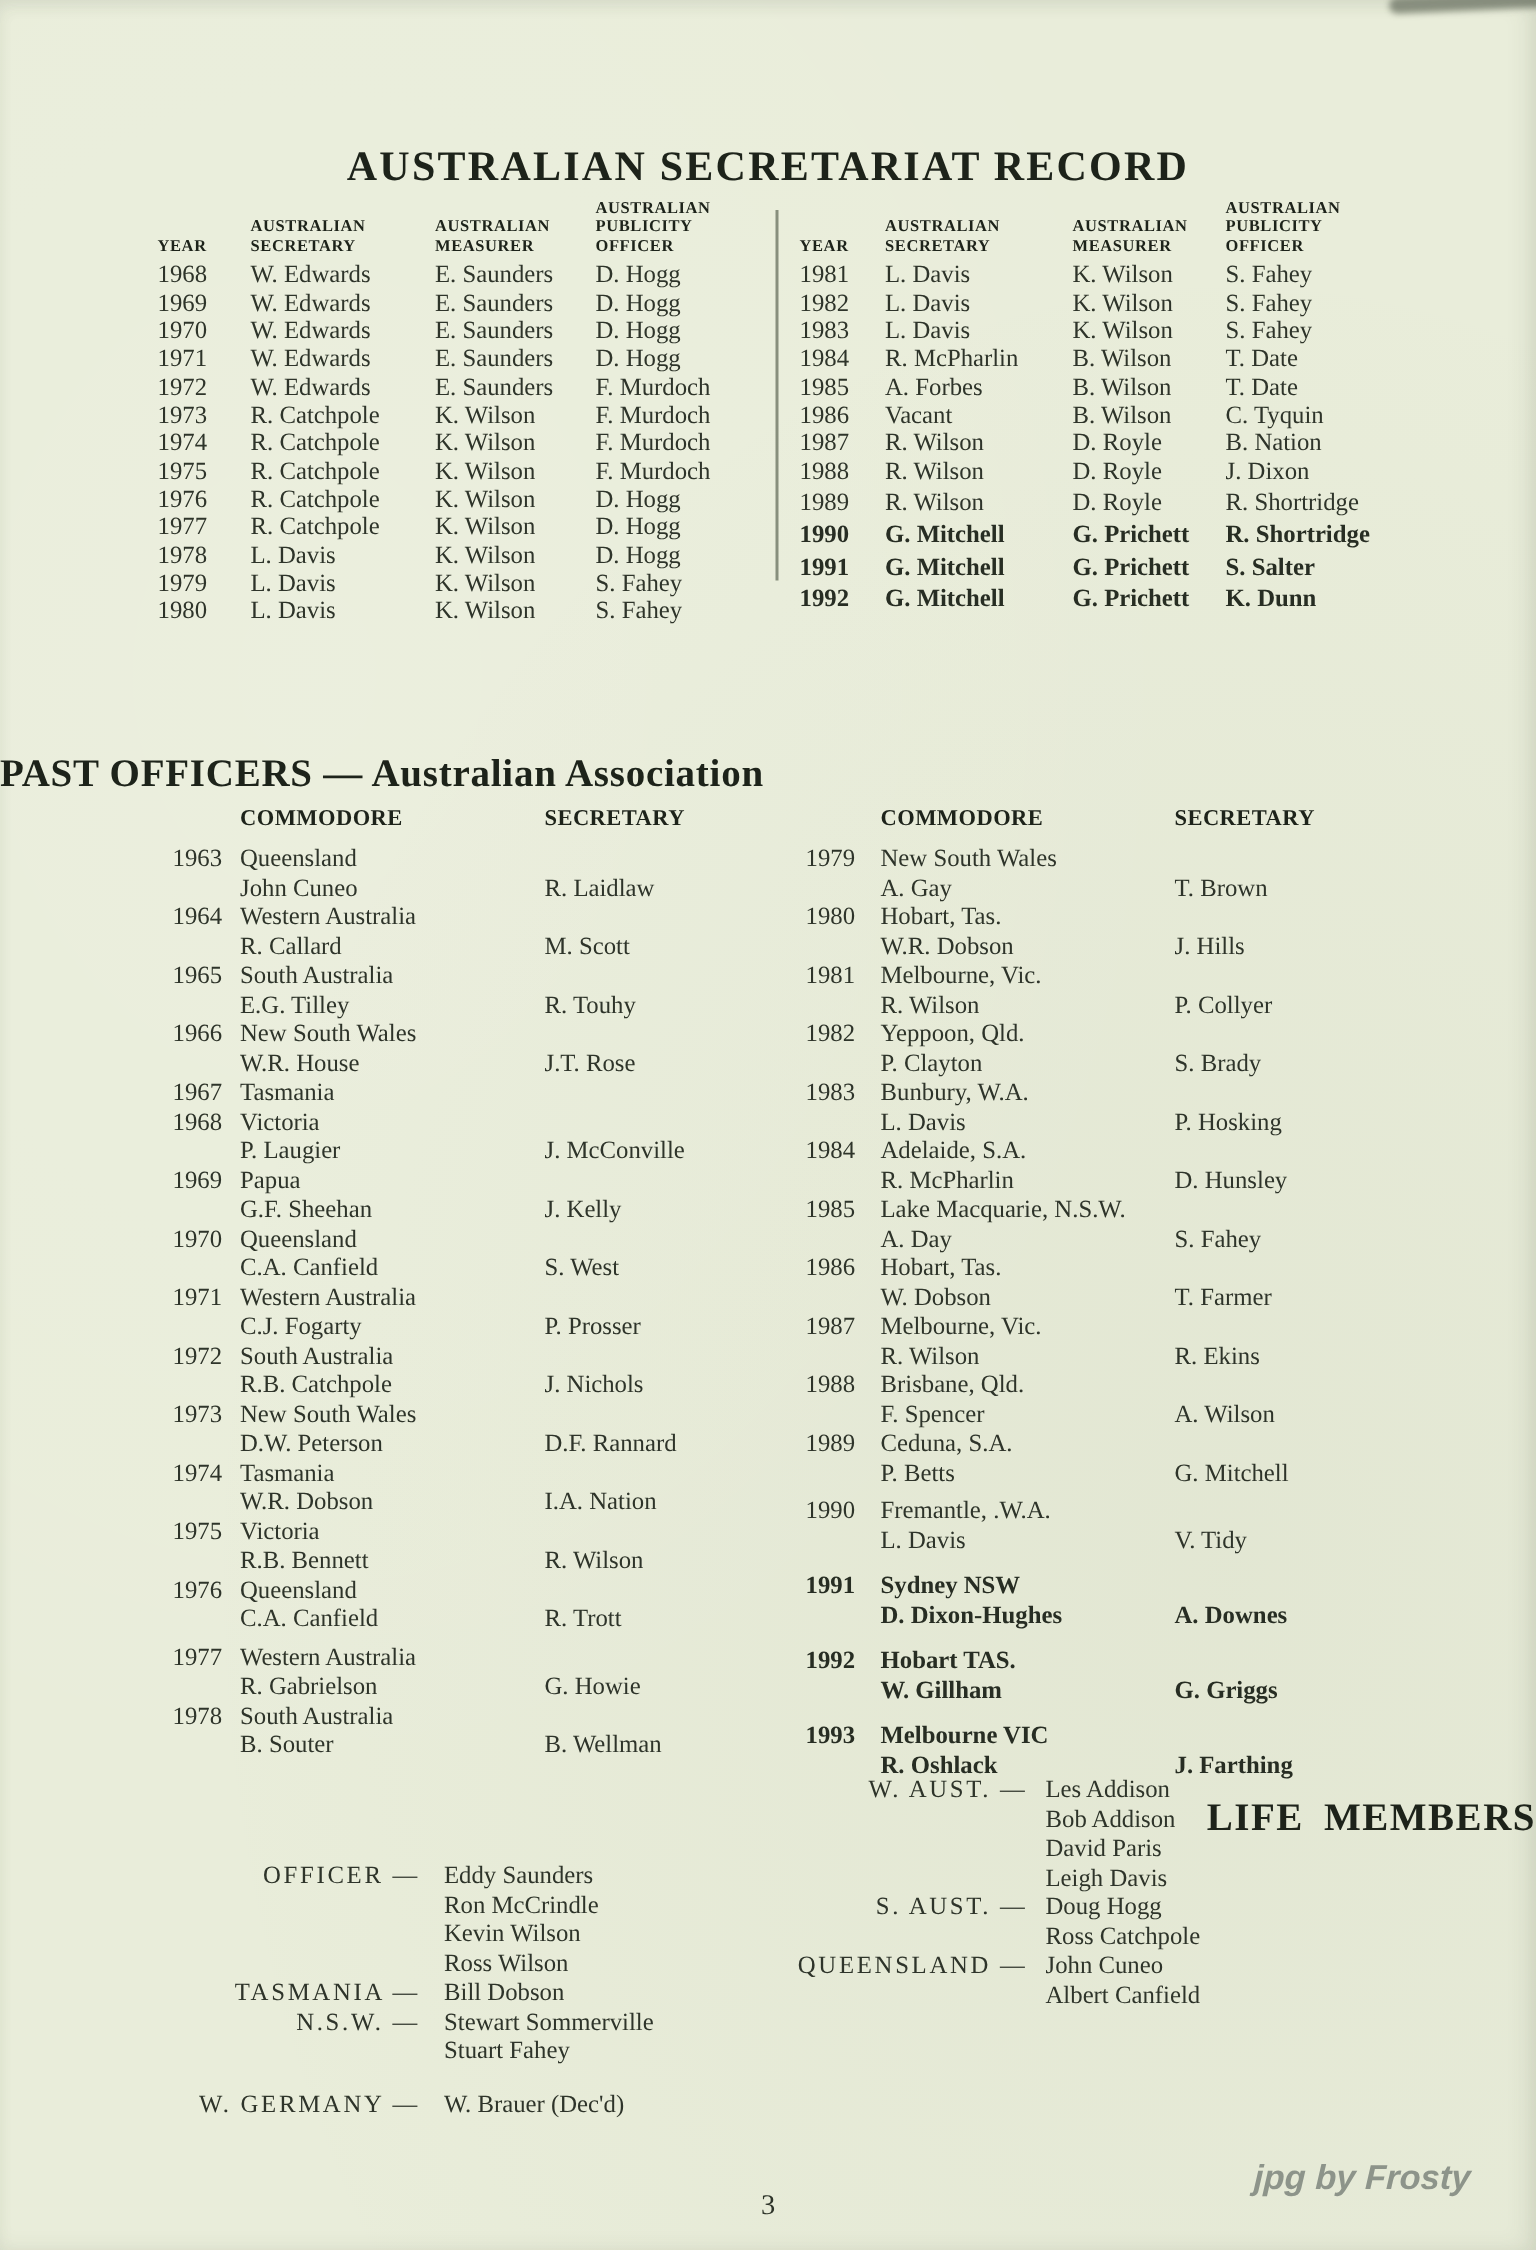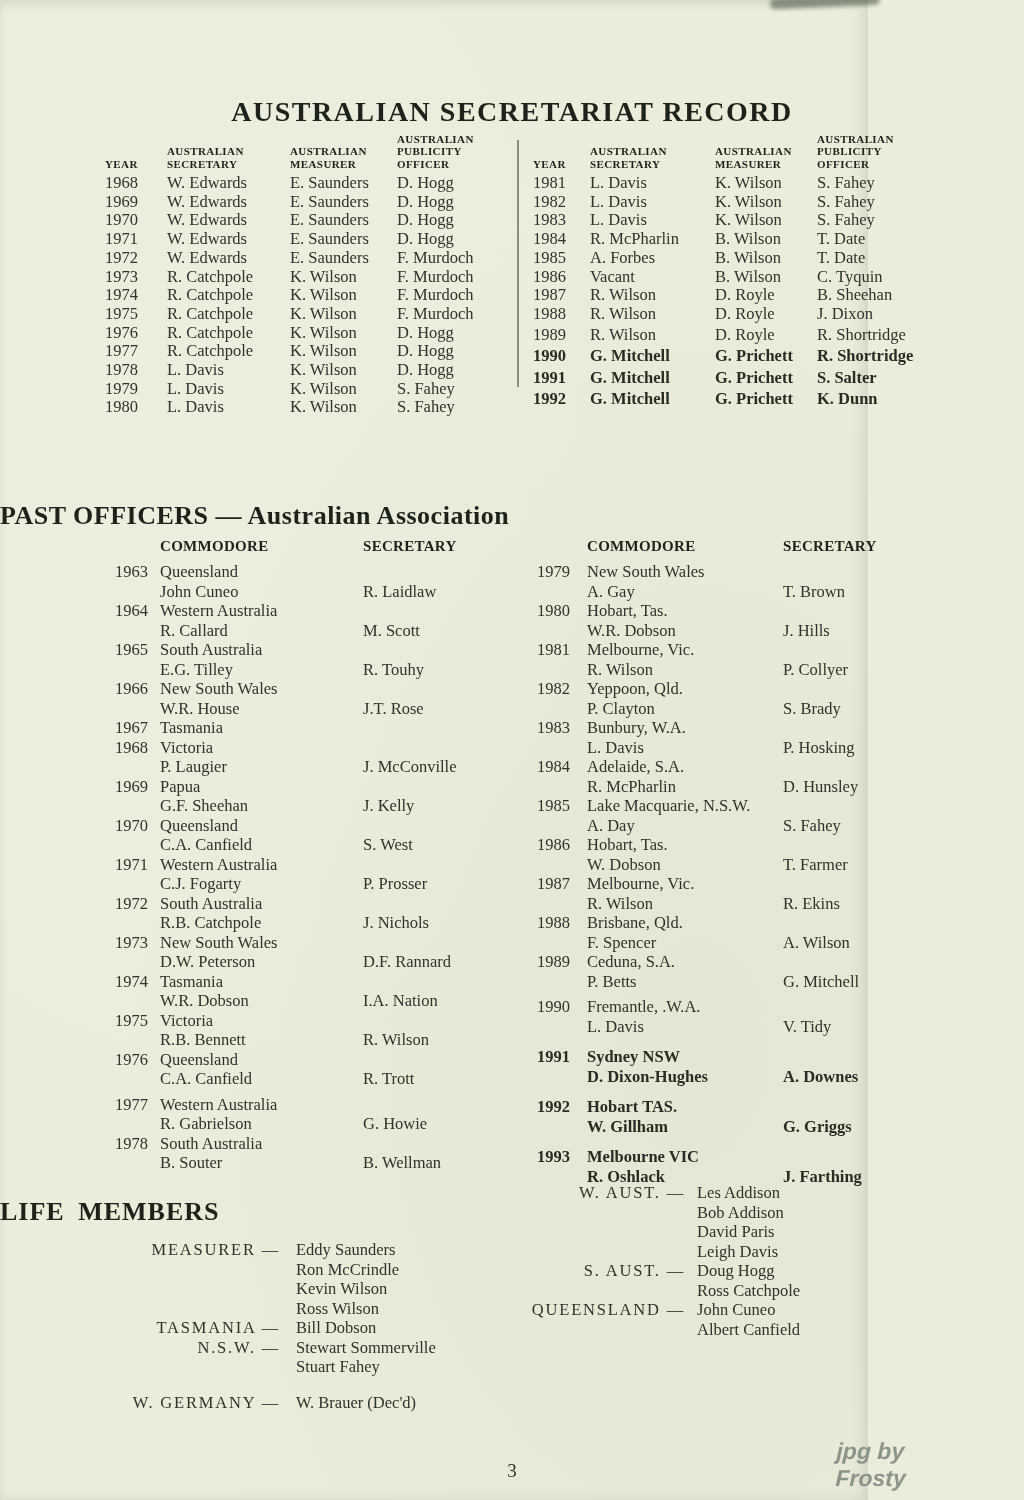--- a/index.html
+++ b/index.html
@@ -6,21 +6,21 @@
     --bg:#e9edda; --ink:#2e342a; --head-ink:#1d231a; --wm:#8d948a;
   }
   html,body{margin:0;padding:0;}
   body{
     width:1024px;height:1500px;overflow:hidden;
     background:var(--bg);
     font-family:"Liberation Serif","DejaVu Serif",serif;
     color:var(--ink);
   }
   .page{
-    position:relative;width:868px;height:1500px;
+    position:relative;width:1024px;height:1500px;
     background:
       radial-gradient(ellipse at 20% 30%, rgba(255,255,255,.10), rgba(0,0,0,0) 55%),
       radial-gradient(ellipse at 80% 70%, rgba(120,130,95,.06), rgba(0,0,0,0) 60%),
       var(--bg);
     box-shadow:inset -6px 0 14px rgba(70,80,60,.10), inset 0 4px 10px rgba(70,80,60,.06);
   }
   .smudge{
     position:absolute;top:-4px;right:-12px;width:110px;height:11px;
     background:#424a3c;opacity:.55;border-radius:6px;
     transform:rotate(-2.5deg);filter:blur(2px);
@@ -56,21 +56,21 @@
   .po-entry.gap-sm{margin-top:6px;}
   .po-entry.gap-md{margin-top:11px;}
   .po-entry.bolder{font-weight:bold;color:#272d23;}
   .po-line1{display:flex;}
   .po-year{flex:0 0 var(--yearw);}
   .po-line2{position:relative;}
   .po-name{margin-left:var(--yearw);display:inline-block;}
   .po-sec{position:absolute;left:var(--secx);white-space:nowrap;text-align:right;}
   
   h2.lm-title{
-    position:absolute;top:1197px;left:0;width:1024px;margin:0;text-align:left;
+    position:absolute;top:1197px;left:0;width:1024px;margin:0;text-align:right;
     font-size:26px;font-weight:bold;color:var(--head-ink);letter-spacing:1px;word-spacing:6px;
   }
   .lm-col{position:absolute;font-size:16.5px;line-height:19.5px;}
   #lm-left{left:120px;top:1240px;width:410px;--labw:160px;--namegap:16px;}
   #lm-right{left:525px;top:1183px;width:440px;--labw:160px;--namegap:12px;}
   .lm-group{display:flex;}
   .lm-group.gap{margin-top:16px;}
   .lm-label{flex:0 0 var(--labw);text-align:right;letter-spacing:1.8px;white-space:nowrap;}
   .lm-names{margin-left:var(--namegap);}
   .lm-name{white-space:nowrap;}
@@ -242,21 +242,21 @@
       <div class="sec-row">
         <div class="sec-cell">1986</div>
         <div class="sec-cell">Vacant</div>
         <div class="sec-cell">B. Wilson</div>
         <div class="sec-cell">C. Tyquin</div>
       </div>
       <div class="sec-row">
         <div class="sec-cell">1987</div>
         <div class="sec-cell">R. Wilson</div>
         <div class="sec-cell">D. Royle</div>
-        <div class="sec-cell">B. Sheehan</div>
+        <div class="sec-cell">B. Nation</div>
       </div>
       <div class="sec-row">
         <div class="sec-cell">1988</div>
         <div class="sec-cell">R. Wilson</div>
         <div class="sec-cell">D. Royle</div>
         <div class="sec-cell">J. Dixon</div>
       </div>
       <div class="sec-row spaced">
         <div class="sec-cell">1989</div>
         <div class="sec-cell">R. Wilson</div>
@@ -503,21 +503,21 @@
           <span class="po-year">1993</span>
           <span class="po-place">Melbourne VIC</span>
         </div>
         <div class="po-line2"><span class="po-name">R. Oshlack</span><span class="po-sec">J. Farthing</span></div>
       </div>
     </div>
 
   <h2 class="lm-title">LIFE MEMBERS</h2>
   <div class="lm-col" id="lm-left">
       <div class="lm-group">
-        <div class="lm-label">MEASURER —</div>
+        <div class="lm-label">OFFICER —</div>
         <div class="lm-names">
           <div class="lm-name">Eddy Saunders</div>
           <div class="lm-name">Ron McCrindle</div>
           <div class="lm-name">Kevin Wilson</div>
           <div class="lm-name">Ross Wilson</div>
         </div>
       </div>
       <div class="lm-group">
         <div class="lm-label">TASMANIA —</div>
         <div class="lm-names">

